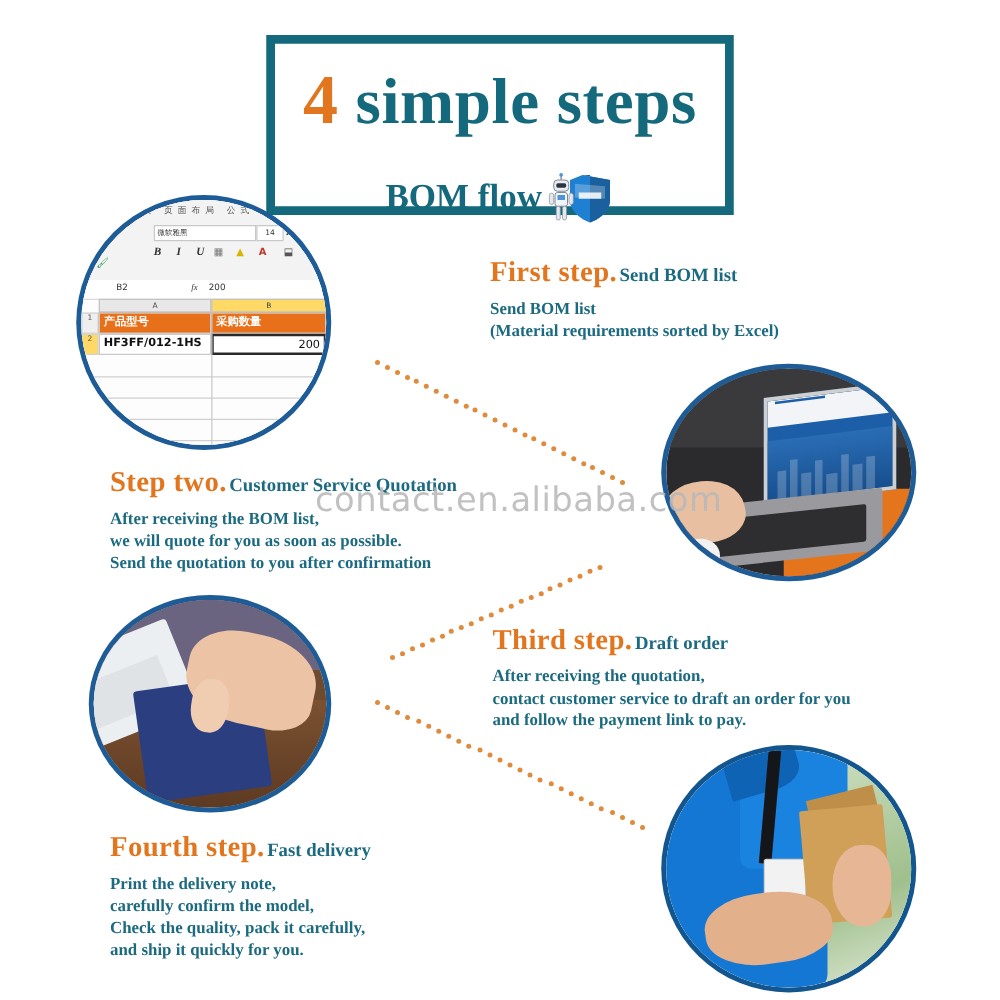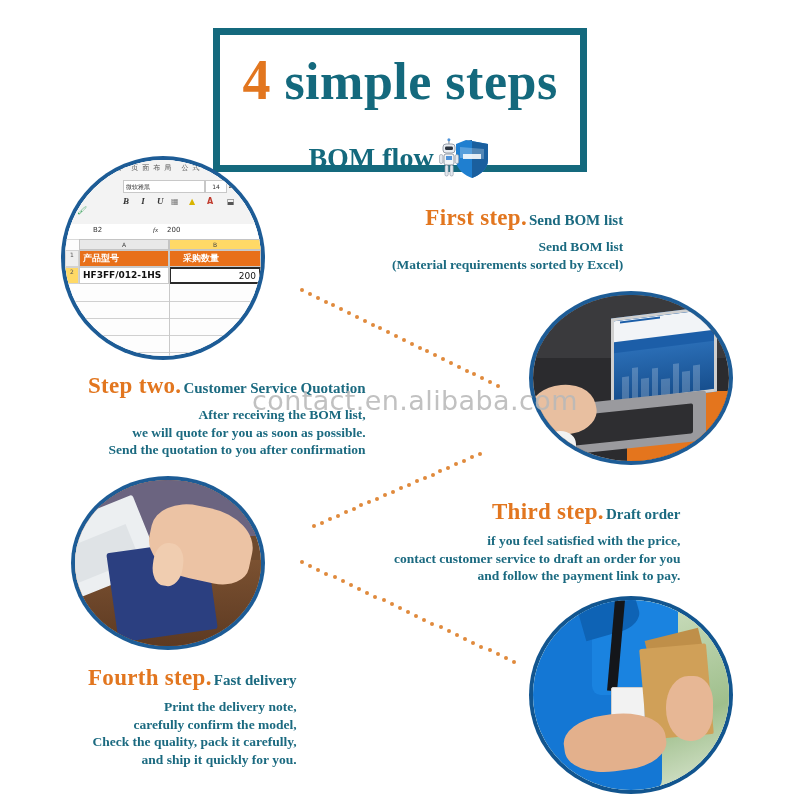--- a/index.html
+++ b/index.html
@@ -111,21 +111,21 @@
   .dl-shirt2{position:absolute;left:30%;top:0;width:44%;height:50%;background:#1a83e0;border-radius:0 0 40% 10%;}
   .dl-collar{position:absolute;left:24%;top:-2%;width:30%;height:20%;background:#0e63b5;transform:rotate(-16deg);border-radius:0 0 40% 0;}
   .dl-lanyard{position:absolute;left:40%;top:0;width:5%;height:48%;background:#14161a;transform:rotate(5deg);}
   .dl-badge{position:absolute;left:40%;top:46%;width:17%;height:16%;background:#f2f2f2;border:1px solid #cfcfcf;box-sizing:border-box;border-radius:2px;}
   .dl-box{position:absolute;left:56%;top:24%;width:34%;height:48%;background:#d0a058;transform:rotate(-5deg);border-radius:2px;}
   .dl-boxflap{position:absolute;left:58%;top:18%;width:28%;height:14%;background:#bf8f49;transform:rotate(-14deg);}
   .dl-armL{position:absolute;left:16%;top:60%;width:52%;height:30%;background:#e3b08c;border-radius:42% 50% 40% 46%;transform:rotate(-8deg);}
   .dl-handR{position:absolute;left:68%;top:40%;width:24%;height:34%;background:#e7b795;border-radius:48% 40% 44% 50%;}
 
   
-  .step{position:absolute;text-align:right;}
+  .step{position:absolute;}
   .step-head{font-size:0;white-space:nowrap;line-height:1;margin-bottom:9px;}
   .step-head .lead{
     font-size:23px;font-weight:bold;color:#e2761f;
     font-family:"Liberation Serif",serif;letter-spacing:.3px;
   }
   .step-head .sub{
     font-size:15px;font-weight:bold;color:#1b6a80;
     font-family:"Liberation Serif",serif;margin-left:2px;
   }
   .step-body{
@@ -215,21 +215,21 @@
         <div class="xl-fx">fx</div>
         <div class="xl-fval">200</div>
       </div>
       <div class="xl-colhdr">
         <div class="xl-colA">A</div>
         <div class="xl-colB">B</div>
       </div>
       <div class="xl-row" style="top:90px;">
         <div class="xl-rownum">1</div>
         <div class="xl-cellA hdr-fill">产品型号</div>
-        <div class="xl-cellB hdr-fill" style="text-align:left;padding-left:13px;">采购数量</div>
+        <div class="xl-cellB hdr-fill" style="text-align:left;padding-left:3px;">采购数量</div>
       </div>
       <div class="xl-row" style="top:107px;">
         <div class="xl-rownum" style="background:#ffd966;">2</div>
         <div class="xl-cellA" style="background:#fff;color:#111;font-weight:bold;">HF3FF/012-1HS</div>
         <div class="xl-cellB sel-cell" style="background:#fff;color:#111;">200</div>
       </div>
       <div class="xl-blank" style="top:124px;"></div>
       <div class="xl-blank" style="top:141px;"></div>
       <div class="xl-blank" style="top:158px;"></div>
       <div class="xl-blank" style="top:175px;"></div>
@@ -307,21 +307,21 @@
     <div class="step-body">After receiving the BOM list,</div>
     <div class="step-body">we will quote for you as soon as possible.</div>
     <div class="step-body">Send the quotation to you after confirmation</div>
   </div>
 
   <div class="step" id="step3">
     <div class="step-head">
       <span class="lead">Third step.</span>
       <span class="sub">Draft order</span>
     </div>
-    <div class="step-body">if you feel satisfied with the price,</div>
+    <div class="step-body">After receiving the quotation,</div>
     <div class="step-body">contact customer service to draft an order for you</div>
     <div class="step-body">and follow the payment link to pay.</div>
   </div>
 
   <div class="step" id="step4">
     <div class="step-head">
       <span class="lead">Fourth step.</span>
       <span class="sub">Fast delivery</span>
     </div>
     <div class="step-body">Print the delivery note,</div>

